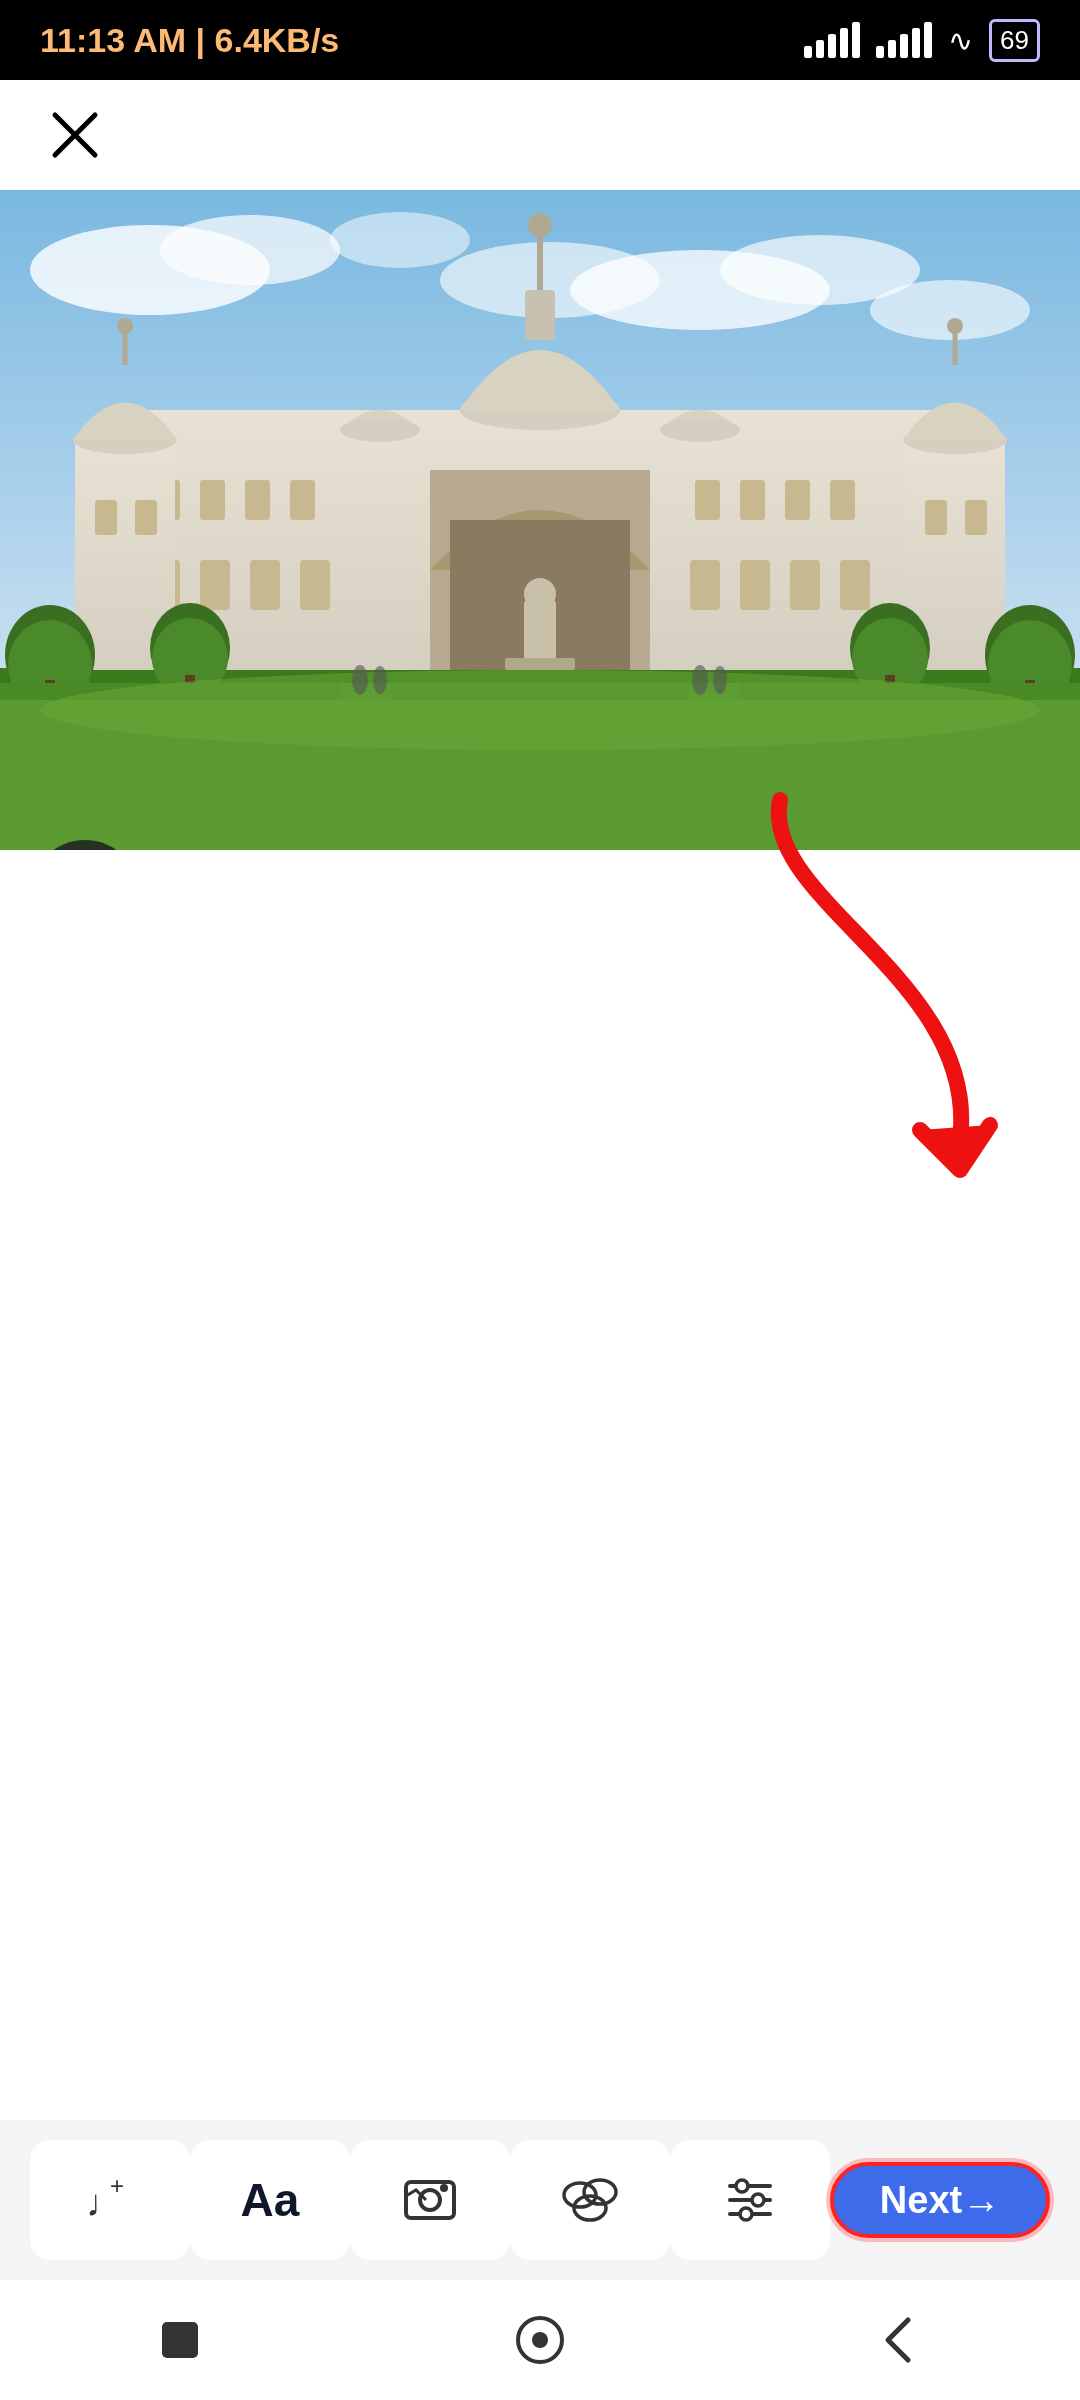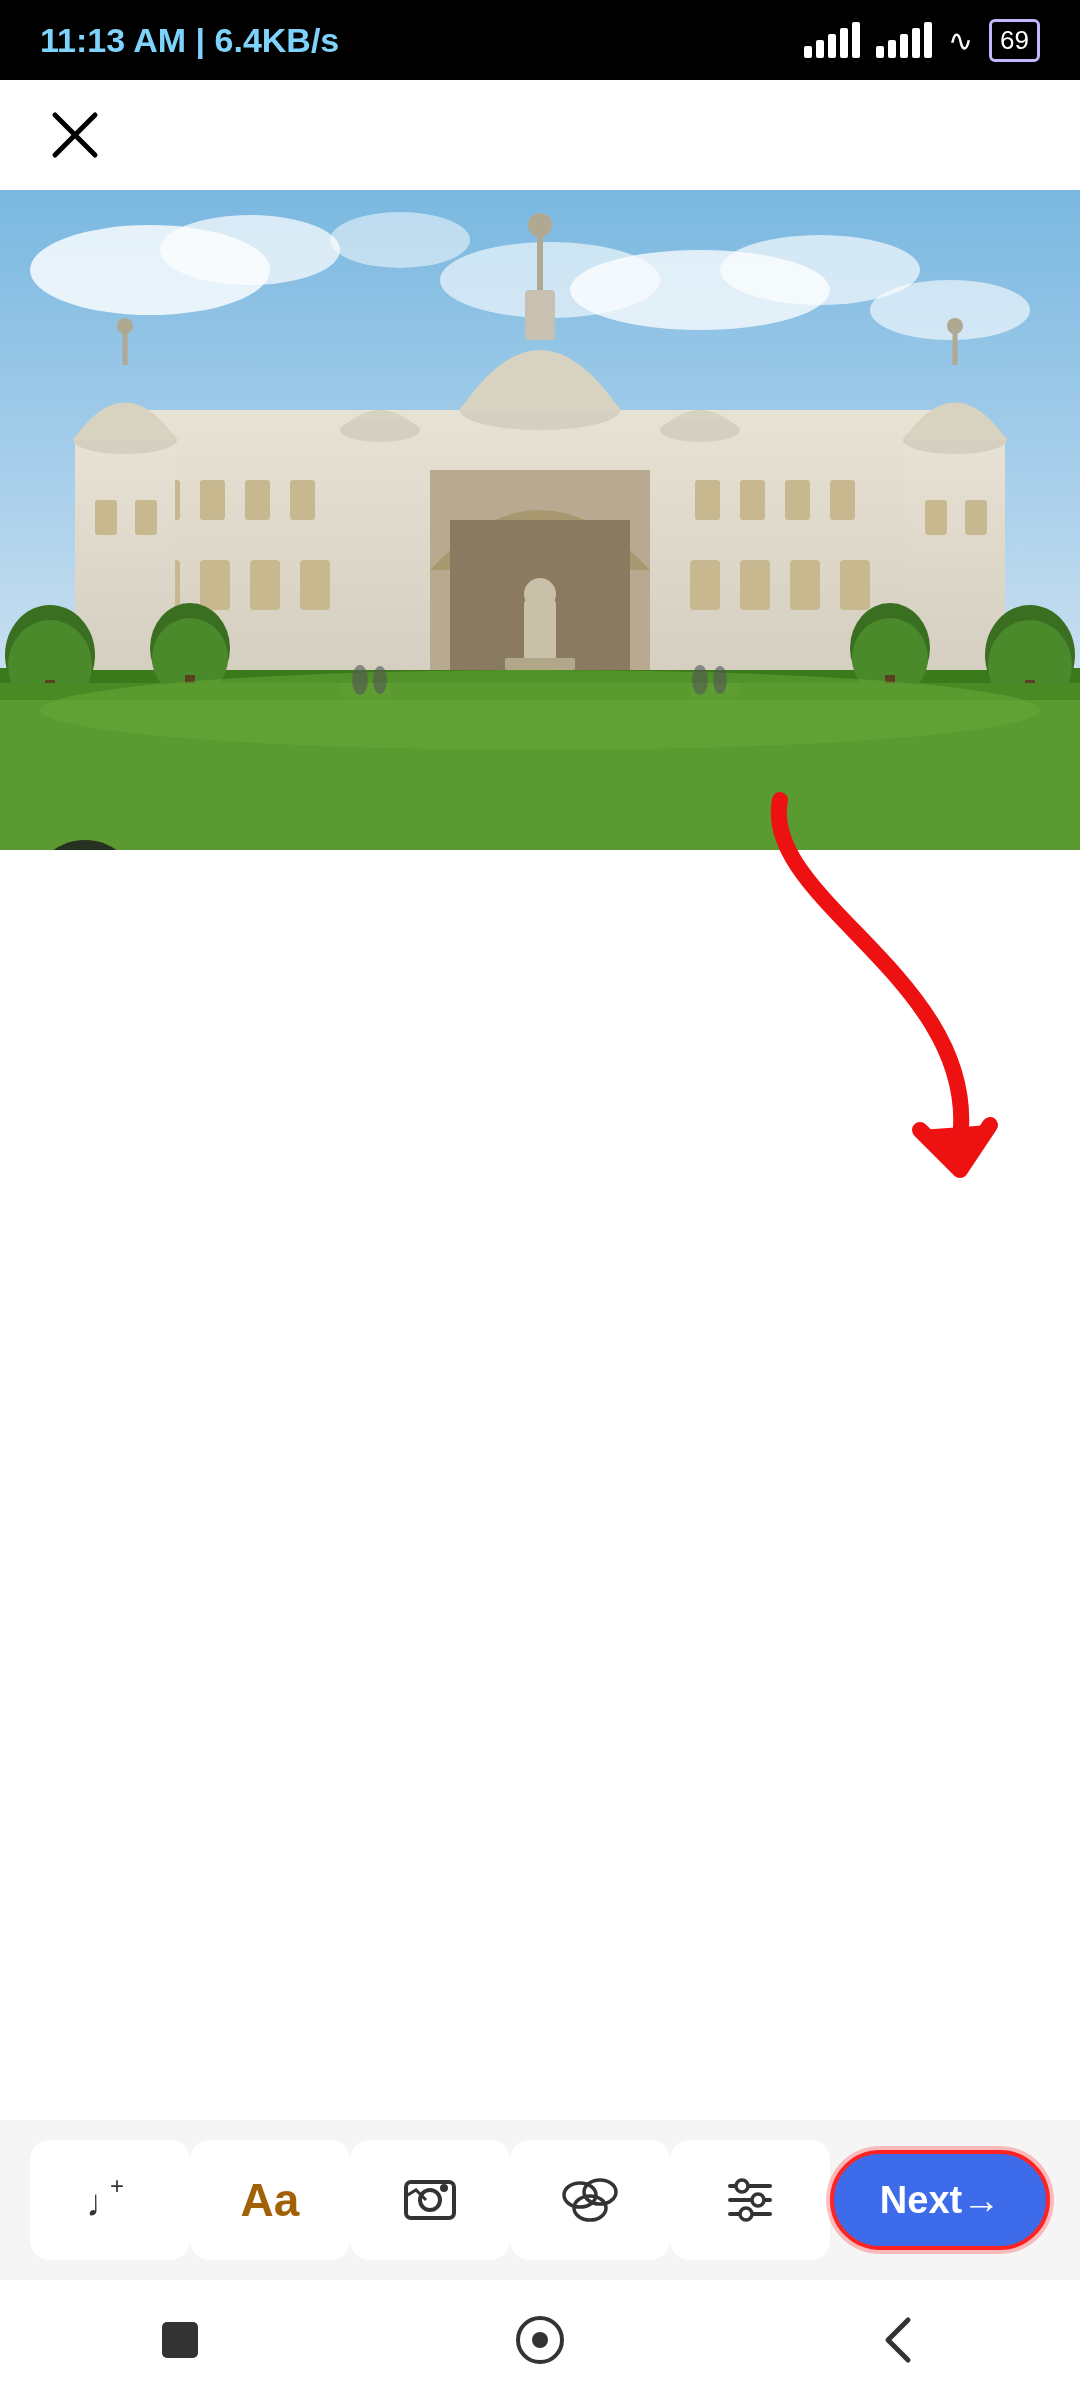--- a/index.html
+++ b/index.html
@@ -18,21 +18,21 @@
     .status-bar {
       width: 100%;
       height: 80px;
       background: #000000;
       display: flex;
       align-items: center;
       justify-content: space-between;
       padding: 0 40px;
     }
     .status-time {
-      color: #7dd3fc;
+      color: #fdba74;
       font-size: 34px;
       font-weight: 600;
     }
     .status-icons {
       display: flex;
       align-items: center;
       gap: 16px;
     }
     .signal-bars {
       display: flex;
@@ -134,21 +134,21 @@
       display: flex;
       align-items: center;
       justify-content: center;
       cursor: pointer;
       font-size: 48px;
       color: #333;
     }
 
     .next-btn {
       width: 220px;
-      height: 100px;
+      height: 76px;
       background: #3d6bea;
       border-radius: 50px;
       display: flex;
       align-items: center;
       justify-content: center;
       cursor: pointer;
       border: 4px solid #ff2222;
       box-shadow: 0 0 0 4px rgba(255,50,50,0.3);
     }
     .next-btn-label {
@@ -380,21 +380,21 @@
   <div class="toolbar">
 
     <div class="tool-btn">
       <svg width="56" height="56" viewBox="0 0 56 56" fill="none" xmlns="http://www.w3.org/2000/svg">
         <text x="4" y="44" font-size="38" fill="#333">♩</text>
         <text x="28" y="22" font-size="24" fill="#333">+</text>
       </svg>
     </div>
 
     <div class="tool-btn">
-      <span style="font-size:46px; font-weight:600; color:#a16207;">Aa</span>
+      <span style="font-size:46px; font-weight:600; color:#0f172a;">Aa</span>
     </div>
 
     <div class="tool-btn">
       <svg width="56" height="56" viewBox="0 0 56 56" fill="none" xmlns="http://www.w3.org/2000/svg">
         <rect x="4" y="10" width="48" height="36" rx="5" stroke="#333" stroke-width="4" fill="none"></rect>
         <circle cx="28" cy="28" r="10" stroke="#333" stroke-width="4" fill="none"></circle>
         <circle cx="42" cy="16" r="4" fill="#333"></circle>
         <path d="M4 24 L14 18 L24 28" stroke="#333" stroke-width="3" fill="none"></path>
       </svg>
     </div>

